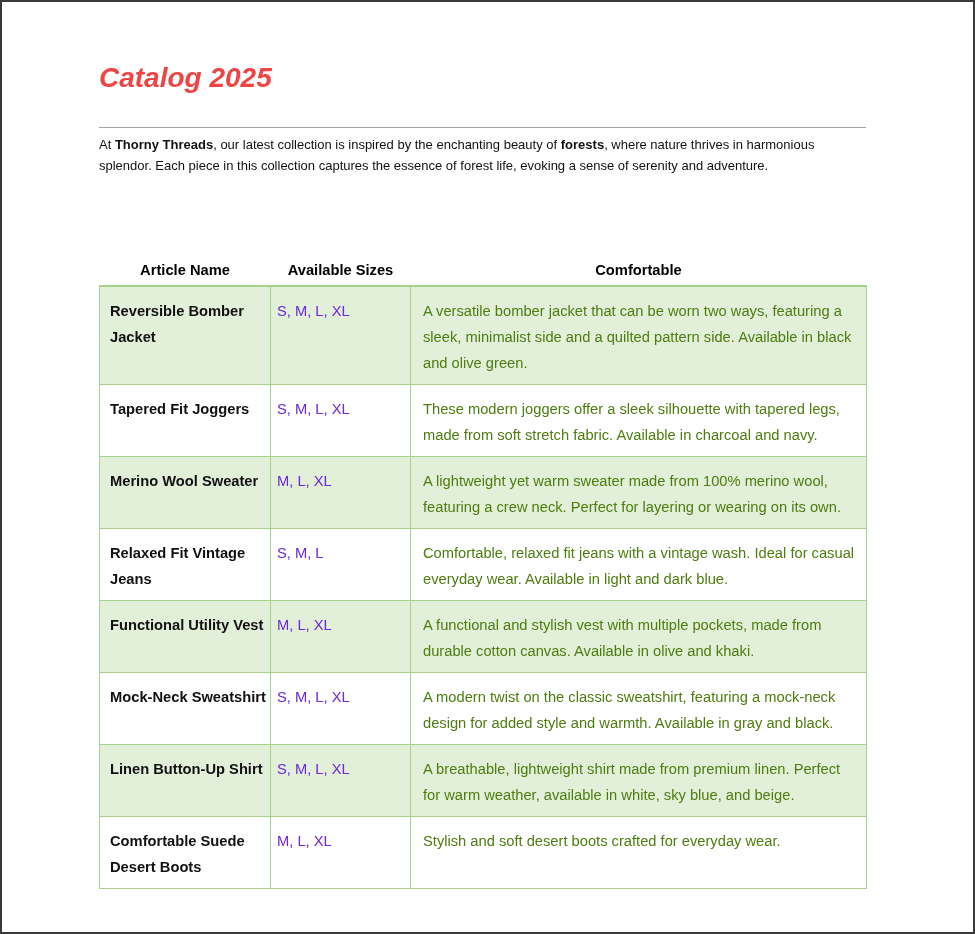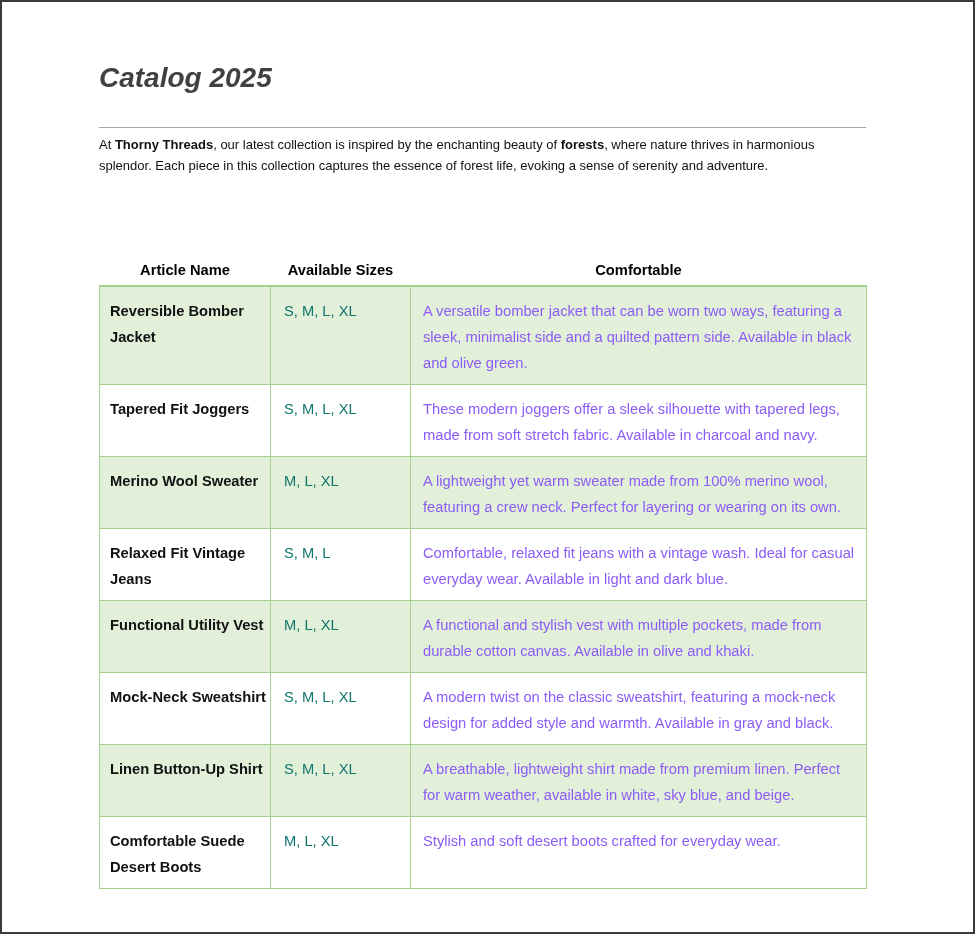--- a/index.html
+++ b/index.html
@@ -18,21 +18,21 @@
     width: 767px;
     margin-left: 97px;
   }
 
   .doc-title {
     margin-top: 61px;
     font-size: 28px;
     line-height: 30px;
     font-weight: bold;
     font-style: italic;
-    color: #404040;
+    color: #ef4444;
     letter-spacing: 0px;
   }
 
   .divider {
     margin-top: 34px;
     border: 0;
     border-top: 1px solid var(--divider-gray, #a6a6a6);
     height: 0;
   }
 
@@ -72,25 +72,25 @@
     line-height: 26px;
     padding: 11px 6px 8px 10px;
   }
 
   table.catalog td.name {
     font-weight: bold;
     color: #111;
     padding-right: 2px;
   }
   table.catalog td.sizes {
-    color: #0f766e;
-    padding-left: 13px;
+    color: #6d28d9;
+    padding-left: 6px;
   }
   table.catalog td.desc {
-    color: #8b5cf6;
+    color: #4d7c0f;
     padding-left: 12px;
     padding-right: 10px;
   }
 
   table.catalog tr.banded td {
     background: var(--band-green, #e2efd9);
   }
 </style>
 </head>
 <body>

